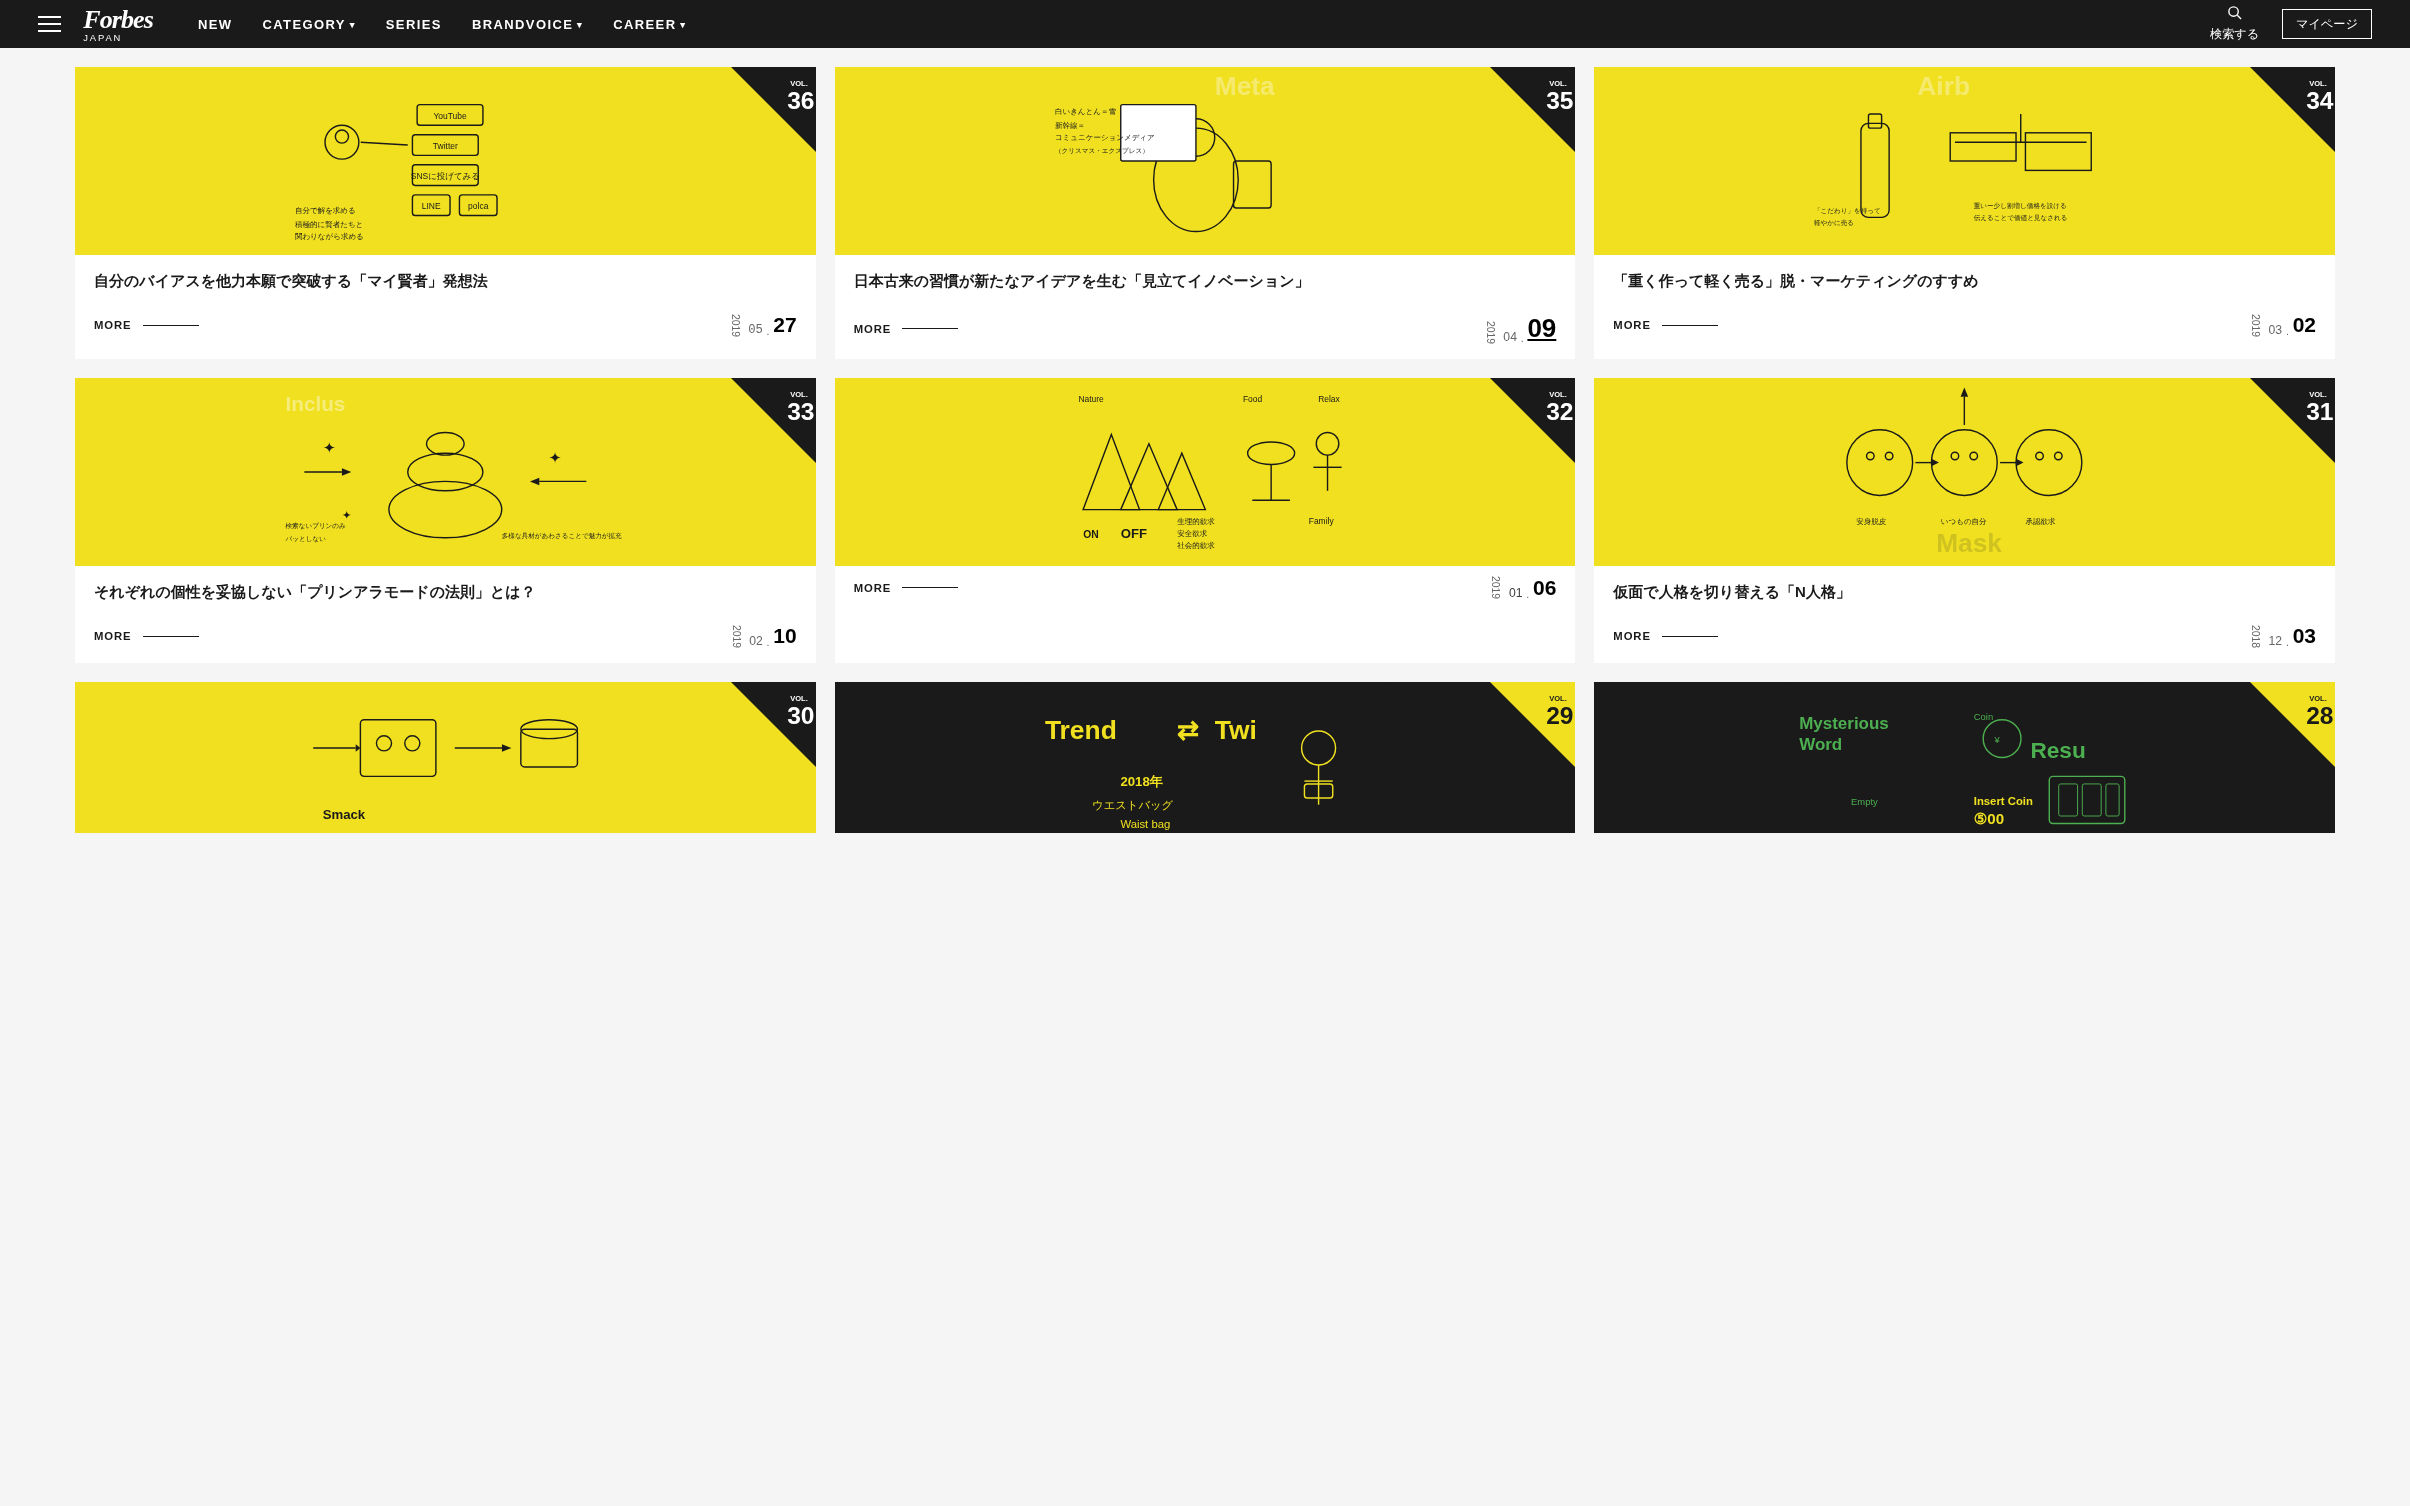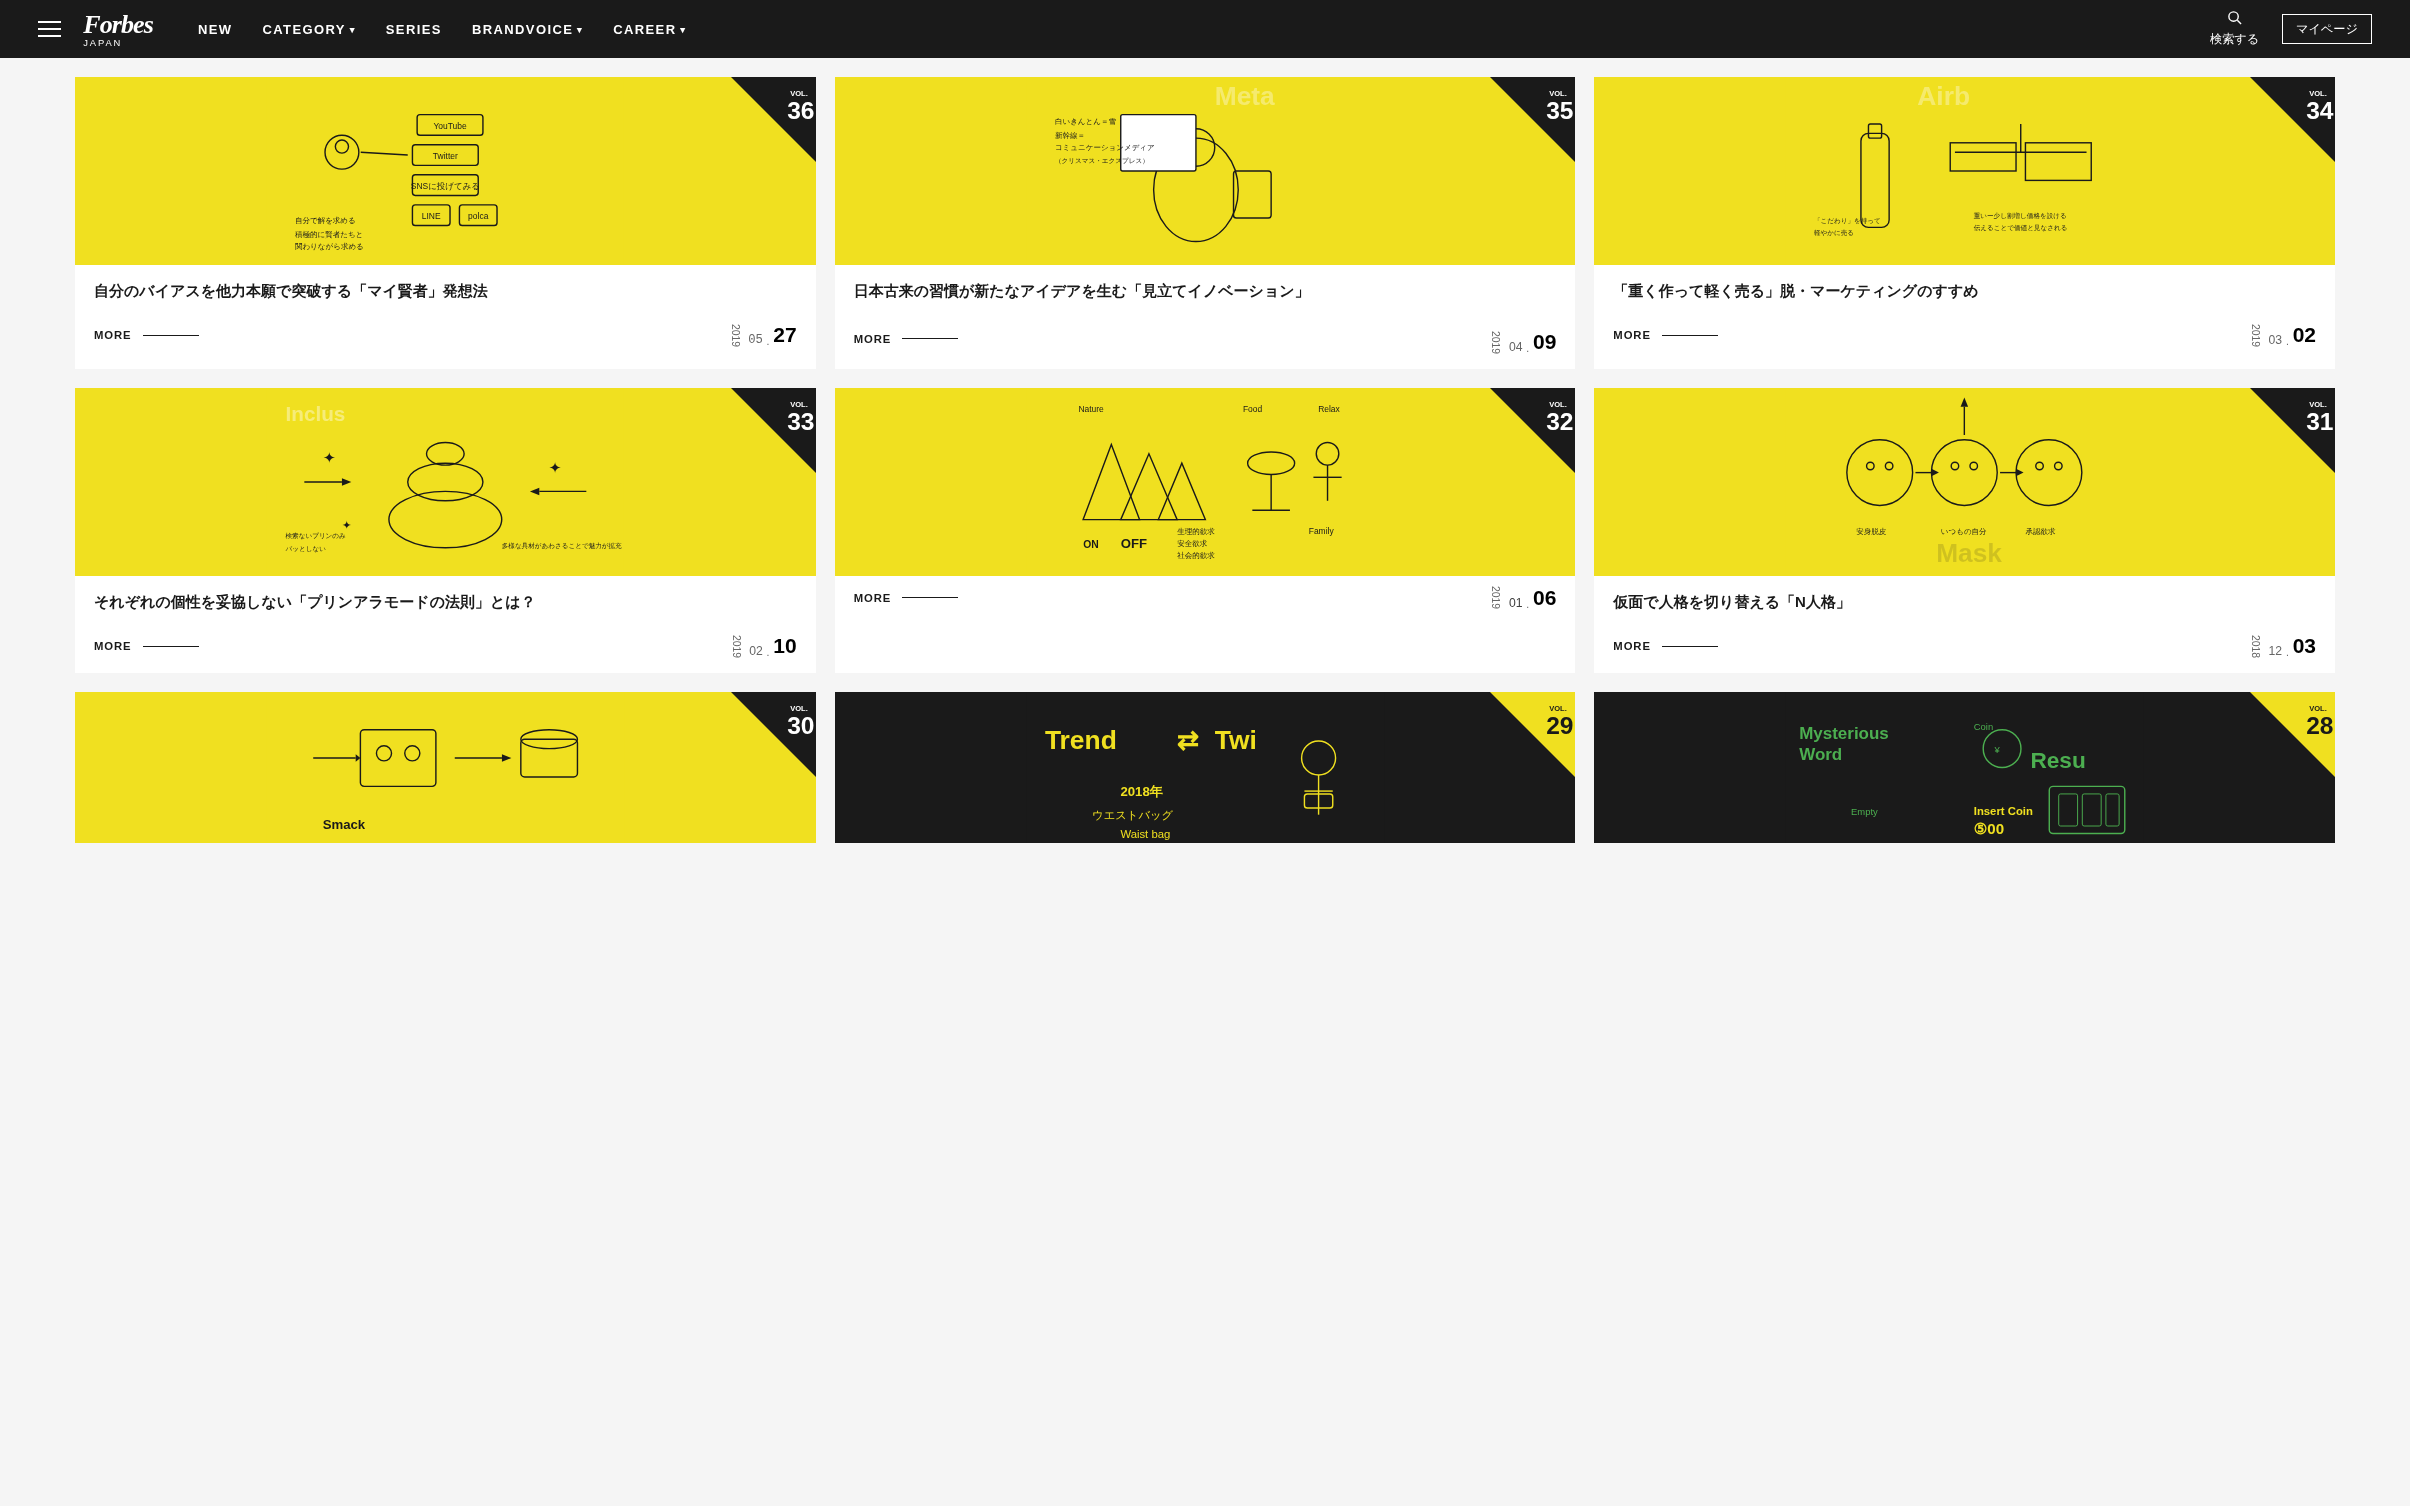--- a/index.html
+++ b/index.html
@@ -4,21 +4,21 @@
   <style>
     * { margin: 0; padding: 0; box-sizing: border-box; }
     body { font-family: 'Arial', sans-serif; background: #f5f5f5; min-height: 100vh; }
 
     
     .header {
       background: #1a1a1a;
       display: flex;
       align-items: center;
       padding: 0 38px;
-      height: 58px;
+      height: 48px;
       position: sticky;
       top: 0;
       z-index: 100;
     }
     .header-left {
       display: flex;
       align-items: center;
       gap: 22.6px;
     }
     .hamburger {
@@ -303,21 +303,21 @@
       </div>
       <div class="card-footer">
         <div class="more-btn">
           <span>MORE</span>
           <span class="more-line"></span>
         </div>
         <div class="footer-right">
           <span class="year-tag">2019</span>
           <span style="font-size:12.2px;color:#666;margin-top:17px;">04</span>
           <span style="font-size:10.4px;color:#666;">.</span>
-          <span style="font-size:21px;font-weight:700;">09</span>
+          <span style="font-size:26px;font-weight:700;text-decoration:underline;">09</span>
         </div>
       </div>
     </div>
 
     <div class="card">
       <div class="card-image img-yellow">
         <svg width="100%" height="100%" viewBox="0 0 380 200" xmlns="http://www.w3.org/2000/svg">
           <rect width="380" height="200" fill="#f0e020"></rect>
 
           <rect x="80" y="60" width="30" height="100" rx="8" fill="none" stroke="#1a1a1a" stroke-width="1.5"></rect>

